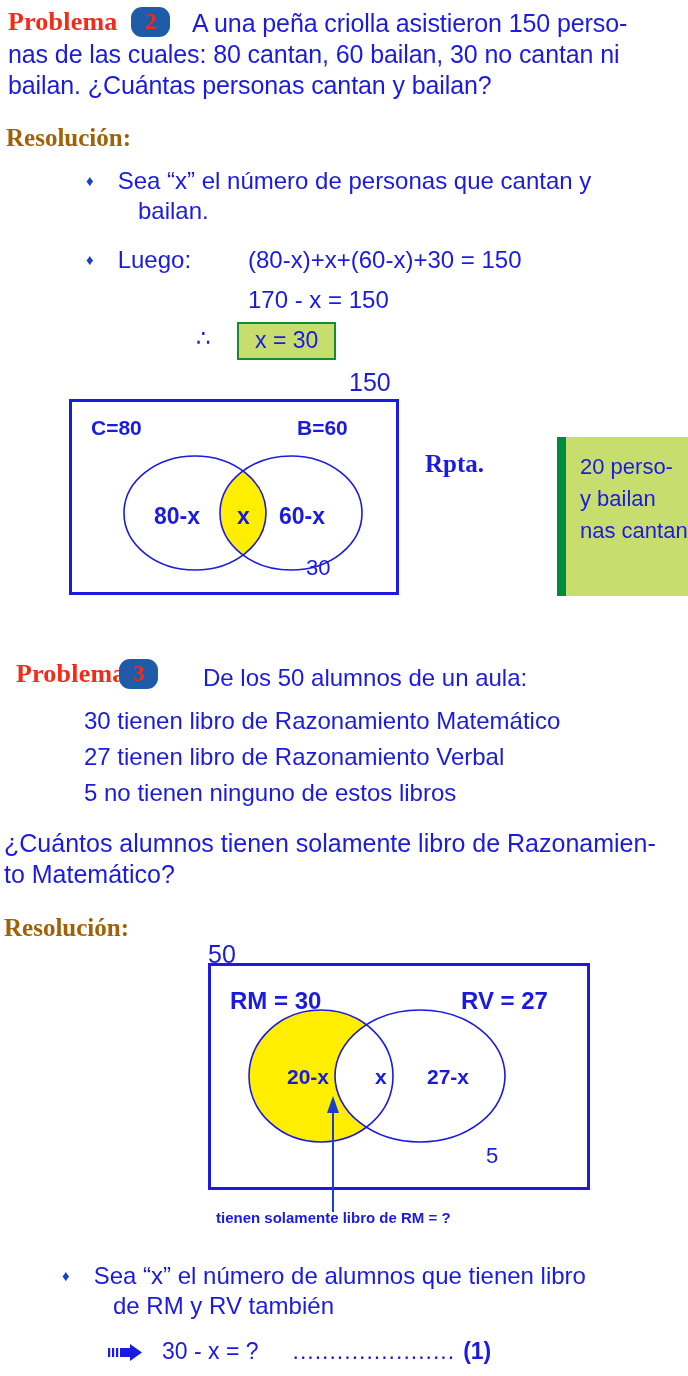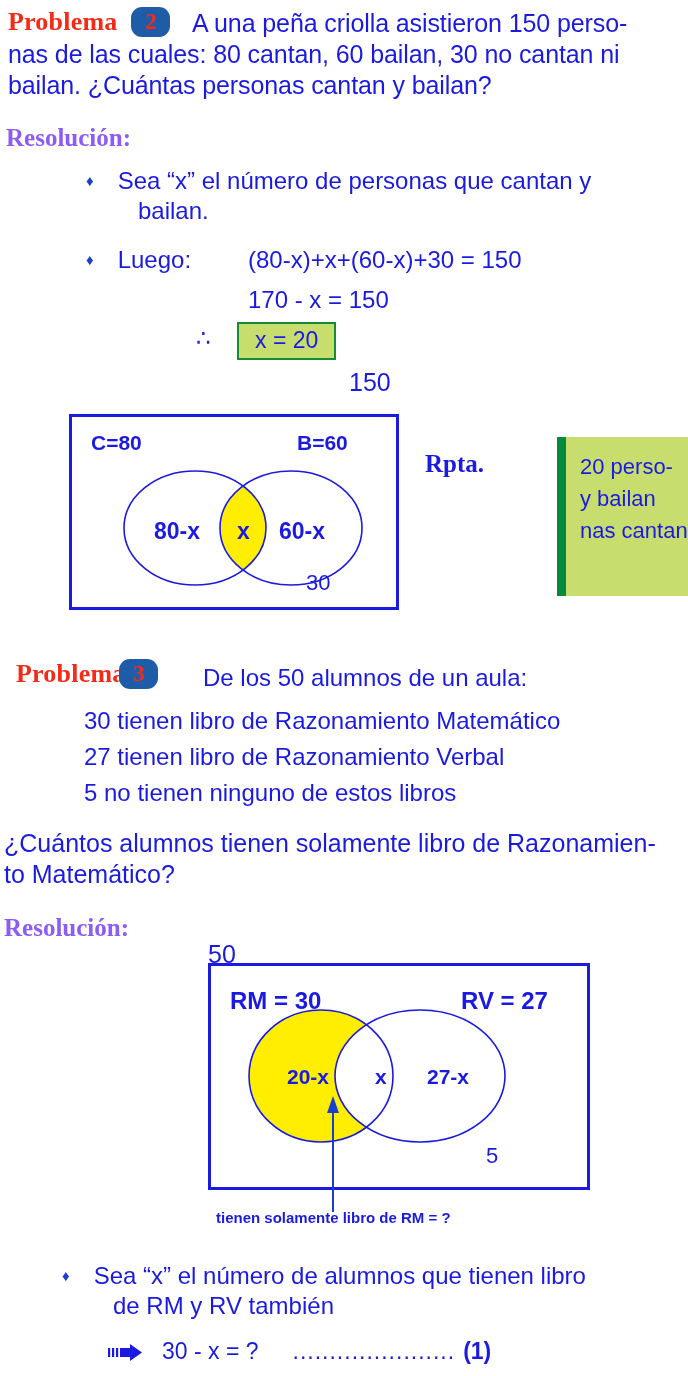--- a/index.html
+++ b/index.html
@@ -44,21 +44,21 @@
     font-size:25px;
     line-height:31px;
     color:#1a1ae0;
     letter-spacing:-0.1px;
   }
 
   .reso{
     position:absolute;
     font-family:"Liberation Serif", serif;
     font-weight:bold;
-    color:#8b5cf6;
+    color:#a16207;
     font-size:25px;
   }
 
   
   .bullet-row{position:absolute;display:flex;}
   .diamond{
     color:#1a3fd0;
     font-size:15px;
     line-height:30px;
     margin-right:24px;
@@ -191,25 +191,25 @@
   <div class="bul-text" style="position:absolute;left:138px;top:196px;">bailan.</div>
 
   <div class="bullet-row" style="left:86px;top:245px;">
     <span class="diamond">♦</span>
     <span class="bul-text">Luego:</span>
   </div>
   <div class="eq" style="left:248px;top:245px;">(80-x)+x+(60-x)+30 = 150</div>
   <div class="eq" style="left:248px;top:285px;">170 - x = 150</div>
 
   <div class="therefore" style="left:196px;top:325px;">∴</div>
-  <div class="xbox" style="left:237px;top:322px;">x = 20</div>
+  <div class="xbox" style="left:237px;top:322px;">x = 30</div>
 
   <div class="venn-cap" style="left:349px;top:368px;">150</div>
 
-  <div class="venn-wrap" style="left:69px;top:399px;width:330px;height:196px;margin-top:15px;">
+  <div class="venn-wrap" style="left:69px;top:399px;width:330px;height:196px;">
     <svg width="330" height="196" viewBox="0 0 330 196">
       <rect x="1.5" y="1.5" width="327" height="193" fill="#ffffff" stroke="#1a1ae0" stroke-width="3"></rect>
       <defs>
         <clipPath id="c1L">
             <ellipse cx="126" cy="114" rx="71" ry="57"></ellipse>
           </clipPath>
       </defs>
 
       <g clip-path="url(#c1L)">
         <ellipse cx="222" cy="114" rx="71" ry="57" fill="#ffee00"></ellipse>

